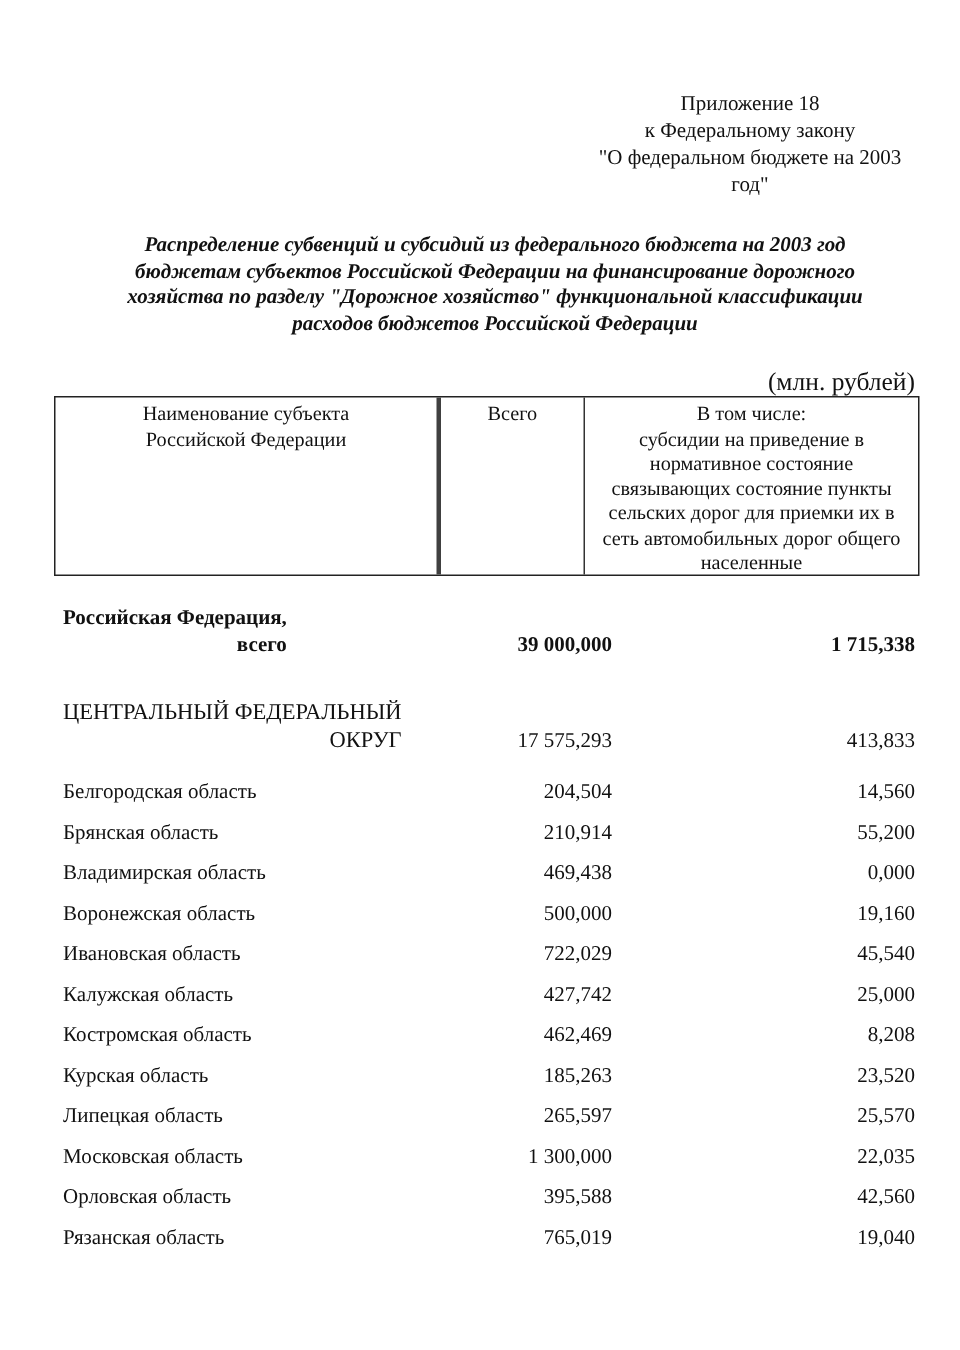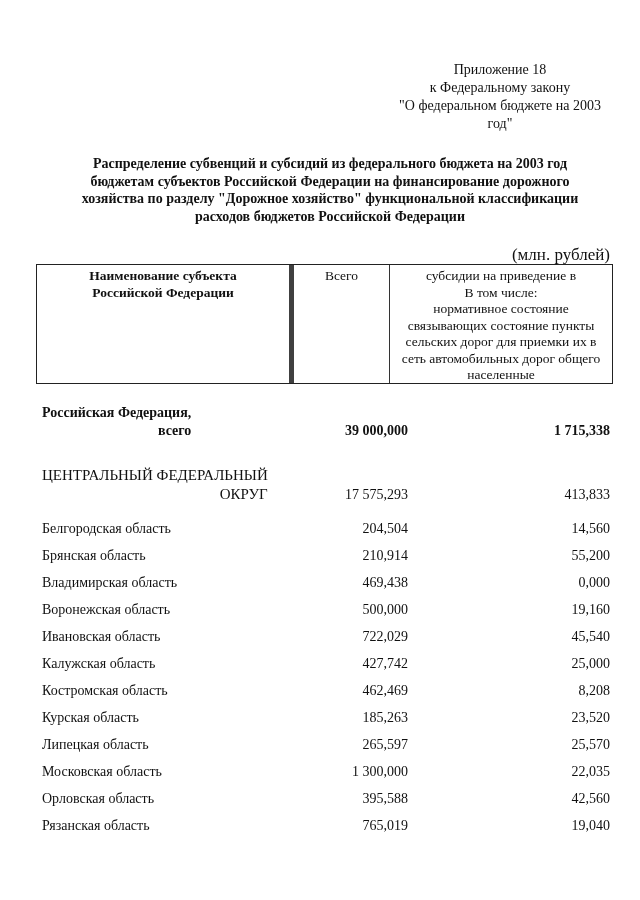--- a/index.html
+++ b/index.html
@@ -7,33 +7,33 @@
     width: 640px; height: 900px; position: relative; overflow: hidden;
     font-family: "Liberation Serif", "DejaVu Serif", serif;
     color: #111;
   }
   .annex {
     position: absolute; left: 380px; top: 61px; width: 240px;
     text-align: center; font-size: 14px; line-height: 18px;
   }
   .title {
     position: absolute; left: 30px; top: 155px; width: 600px;
-    text-align: center; font-weight: bold; font-size: 14px; line-height: 17.5px;
+    text-align: center; font-weight: bold; font-size: 14px; line-height: 17.5px; font-style: italic;
   }
   .units {
     position: absolute; right: 30px; top: 247px;
     font-size: 17px; line-height: 16px;
   }
   .head-table {
     position: absolute; left: 36px; top: 264px; width: 577px; height: 120px;
     border: 1px solid #222; border-bottom: 1.5px solid #222; box-sizing: border-box;
     display: flex;
   }
   .hcol { box-sizing: border-box; text-align: center; font-size: 13.5px; line-height: 16.5px; padding-top: 3px; }
-  .hcol.c1 { width: 257px; border-right: 5px solid #404040; font-weight: bold; }
+  .hcol.c1 { width: 257px; border-right: 3px solid #404040; }
   .hcol.c2 { width: 96px; border-right: 1px solid #333; }
   .hcol.c3 { flex: 1; }
   .row { position: absolute; left: 42px; width: 568px; font-size: 14px; }
   .row .name { position: absolute; left: 0; top: 0; text-align: right; }
   .row .total { position: absolute; right: 202px; text-align: left; }
   .row .sub { position: absolute; right: 0; text-align: right; }
   .bold { font-weight: bold; }
   .rf { top: 404px; line-height: 18px; }
   .rf .total, .rf .sub { top: 18px; }
   .cfo { top: 466px; font-size: 15px; line-height: 19px; }
@@ -61,22 +61,22 @@
 
 <div class="head-table">
   <div class="hcol c1">
     <div>Наименование субъекта</div>
     <div>Российской Федерации</div>
   </div>
   <div class="hcol c2">
     <div>Всего</div>
   </div>
   <div class="hcol c3">
+    <div>В том числе:</div>
     <div>субсидии на приведение в</div>
-    <div>В том числе:</div>
     <div>нормативное состояние</div>
     <div>связывающих состояние пункты</div>
     <div>сельских  дорог  для приемки их в</div>
     <div>сеть автомобильных дорог общего</div>
     <div>населенные</div>
   </div>
 </div>
 
 <div class="row rf bold">
   <div class="name">

